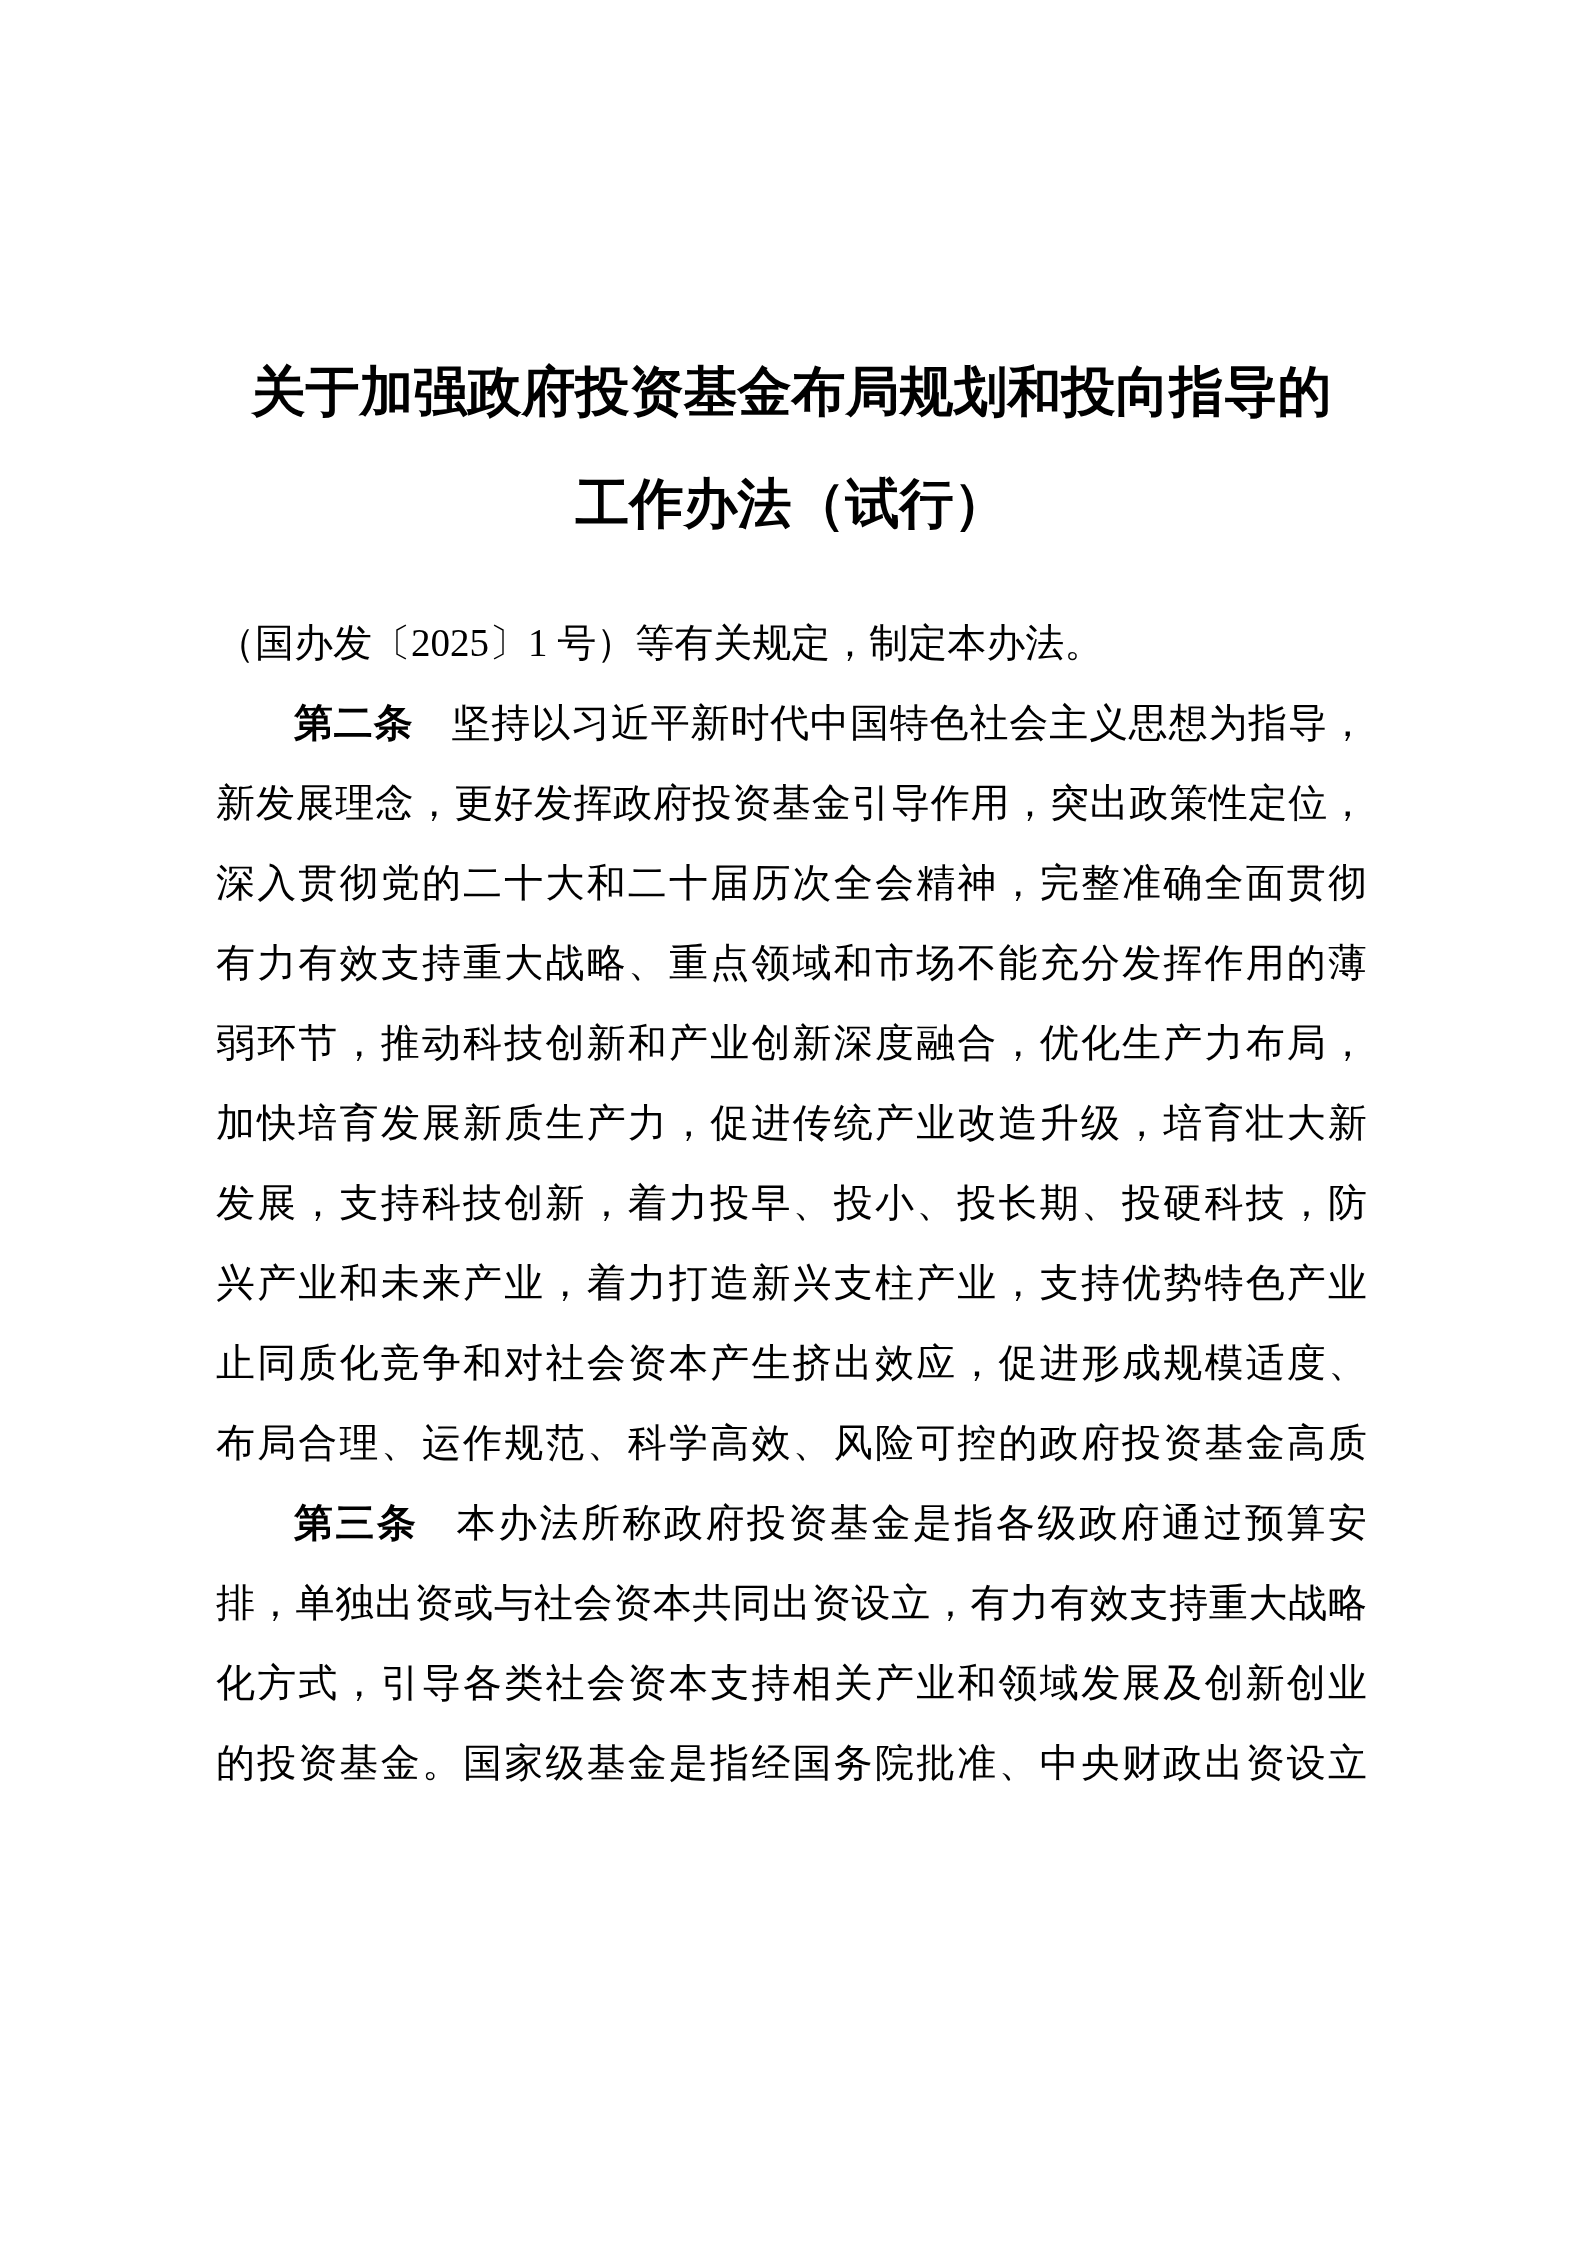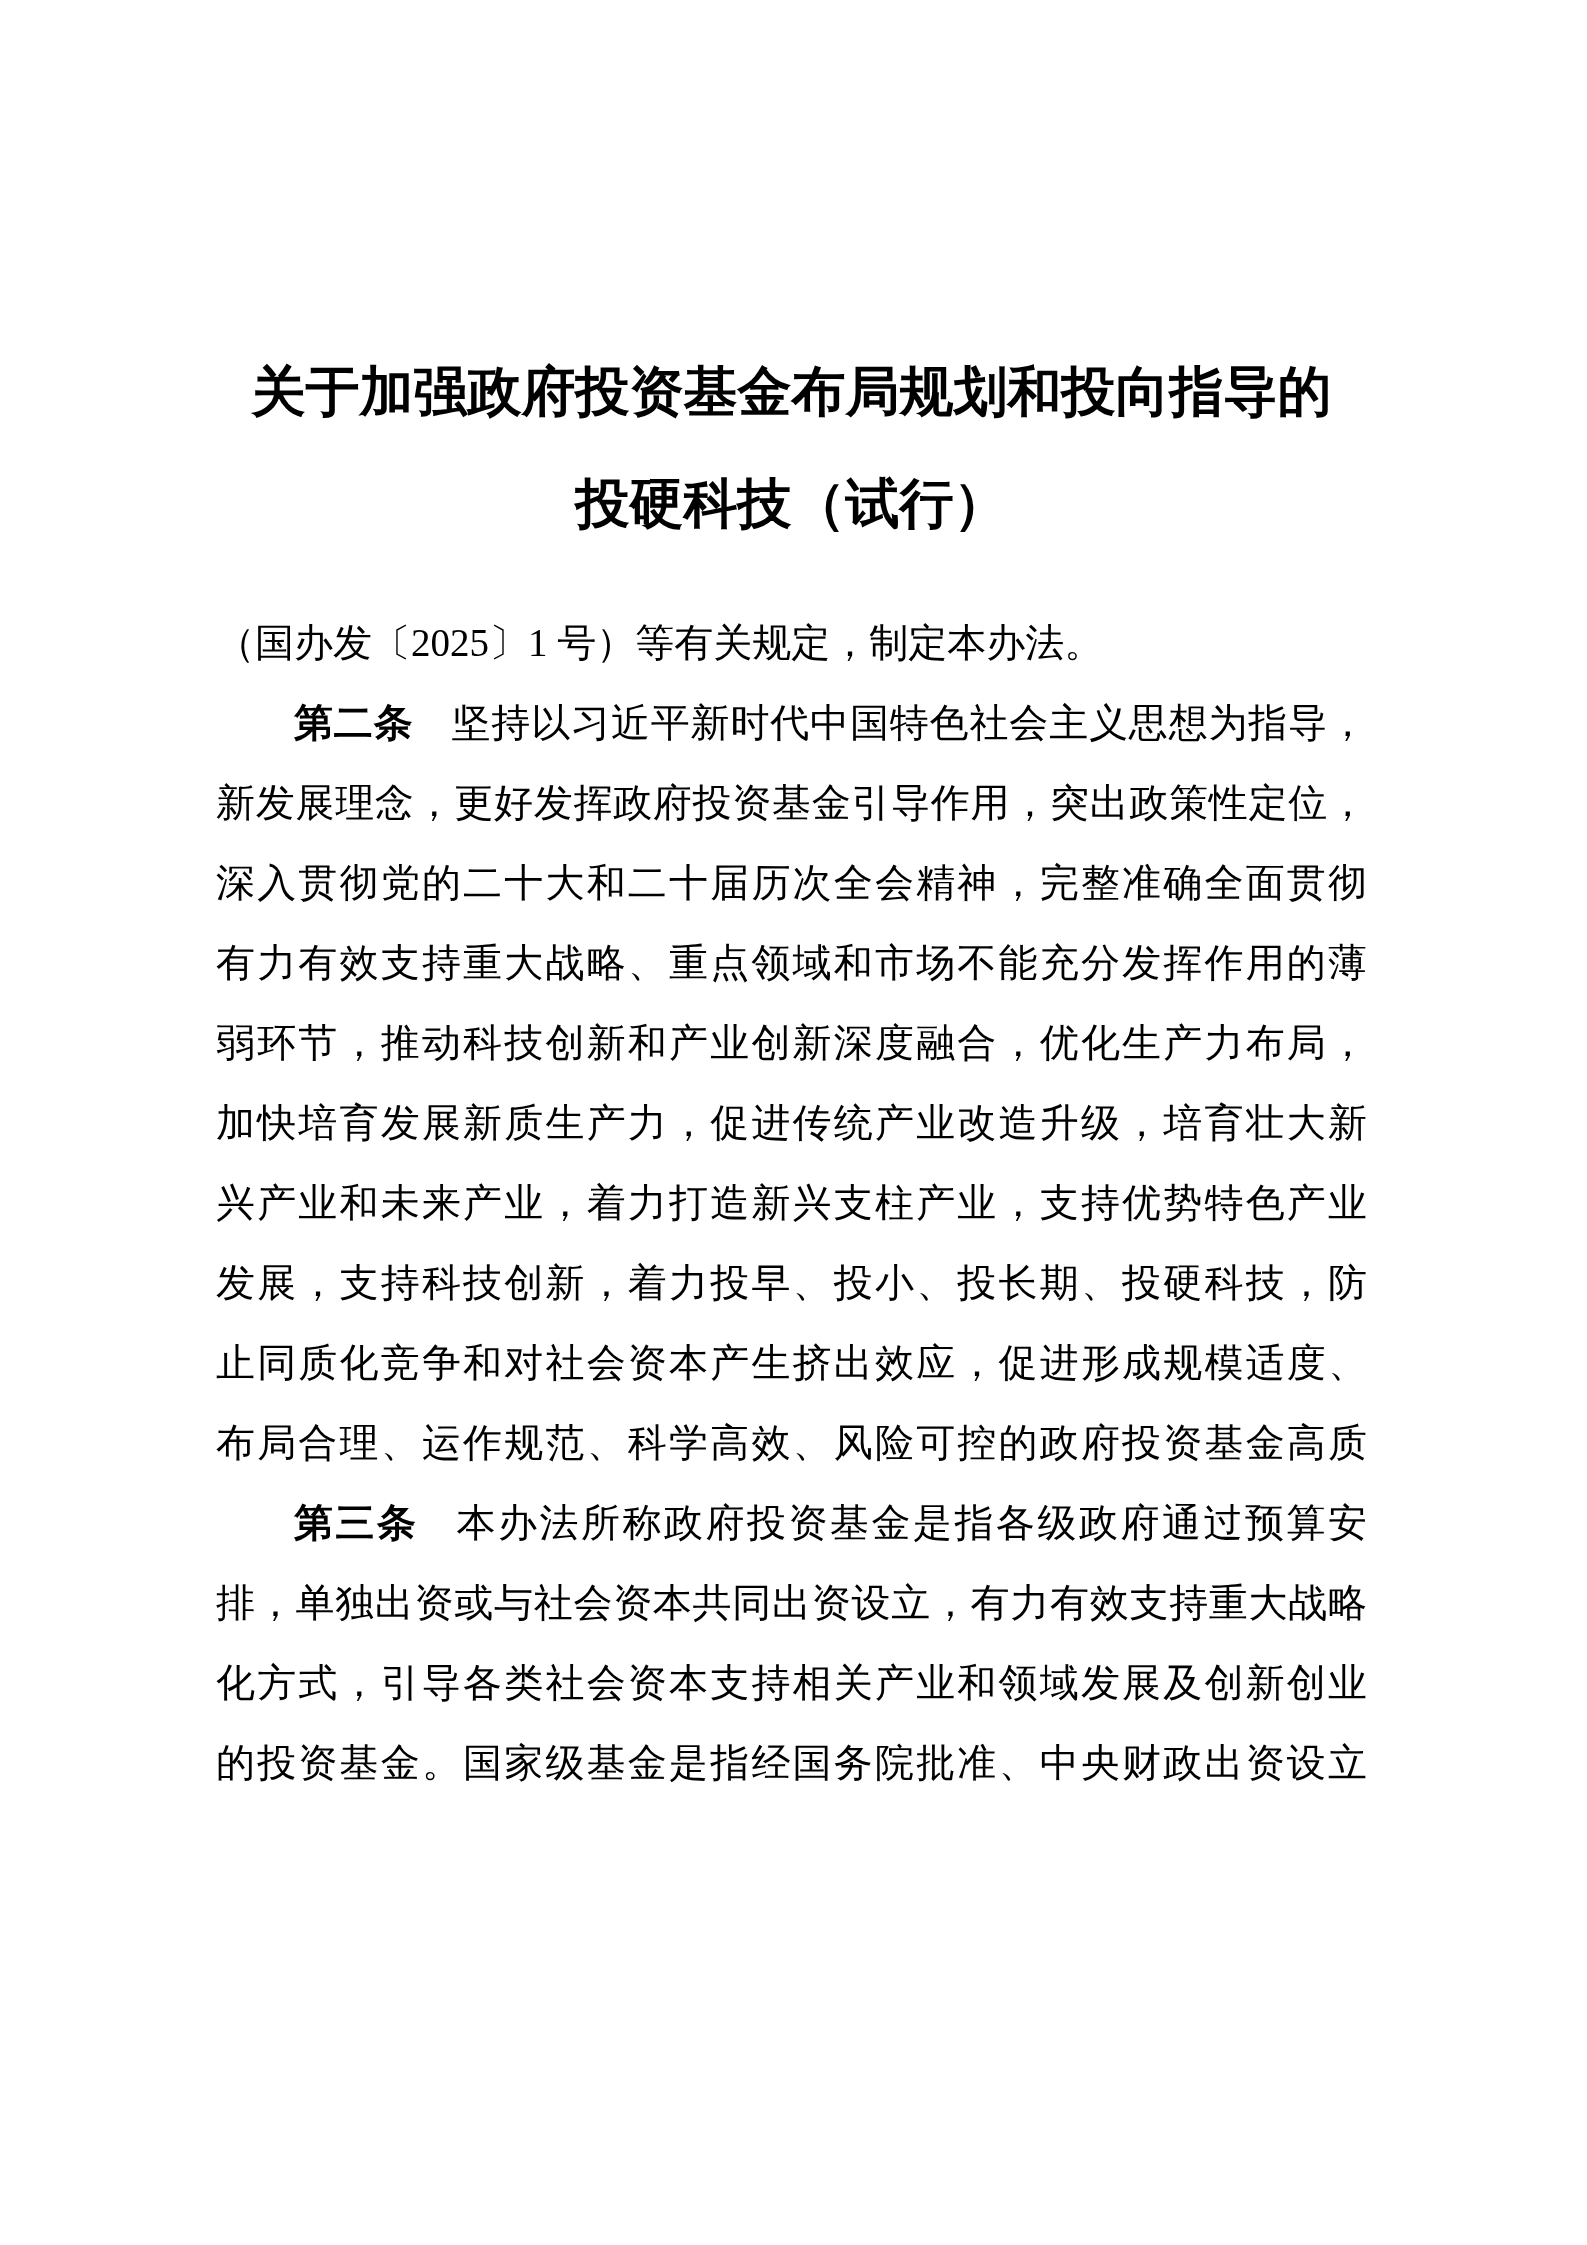--- a/index.html
+++ b/index.html
@@ -52,32 +52,32 @@
     font-weight: bold;
     margin-right: 38px;
   }
 </style>
 </head>
 <body>
 
 <div class="page">
   <div class="title-block">
     <div>关于加强政府投资基金布局规划和投向指导的</div>
-    <div>投硬科技（试行）</div>
+    <div>工作办法（试行）</div>
   </div>
   <div class="body-block" id="body">
       <div class="line end">（国办发〔2025〕1 号）等有关规定，制定本办法。</div>
       <div class="line first"><span class="article-label">第二条</span>坚持以习近平新时代中国特色社会主义思想为指导，</div>
       <div class="line">新发展理念，更好发挥政府投资基金引导作用，突出政策性定位，</div>
       <div class="line">深入贯彻党的二十大和二十届历次全会精神，完整准确全面贯彻</div>
       <div class="line">有力有效支持重大战略、重点领域和市场不能充分发挥作用的薄</div>
       <div class="line">弱环节，推动科技创新和产业创新深度融合，优化生产力布局，</div>
       <div class="line">加快培育发展新质生产力，促进传统产业改造升级，培育壮大新</div>
+      <div class="line">发展，支持科技创新，着力投早、投小、投长期、投硬科技，防</div>
       <div class="line">兴产业和未来产业，着力打造新兴支柱产业，支持优势特色产业</div>
-      <div class="line">发展，支持科技创新，着力投早、投小、投长期、投硬科技，防</div>
       <div class="line">止同质化竞争和对社会资本产生挤出效应，促进形成规模适度、</div>
       <div class="line">布局合理、运作规范、科学高效、风险可控的政府投资基金高质</div>
       <div class="line first"><span class="article-label">第三条</span>本办法所称政府投资基金是指各级政府通过预算安</div>
       <div class="line">排，单独出资或与社会资本共同出资设立，有力有效支持重大战略</div>
       <div class="line">化方式，引导各类社会资本支持相关产业和领域发展及创新创业</div>
       <div class="line">的投资基金。国家级基金是指经国务院批准、中央财政出资设立</div>
     </div>
 </div>
 
 </body></html>

